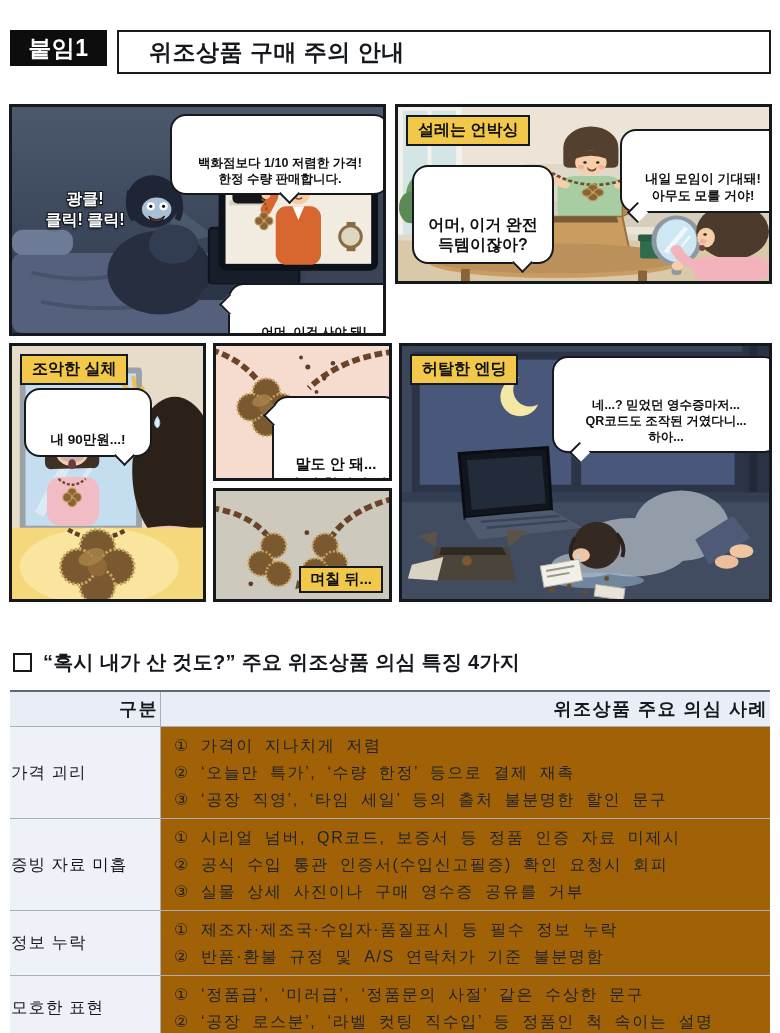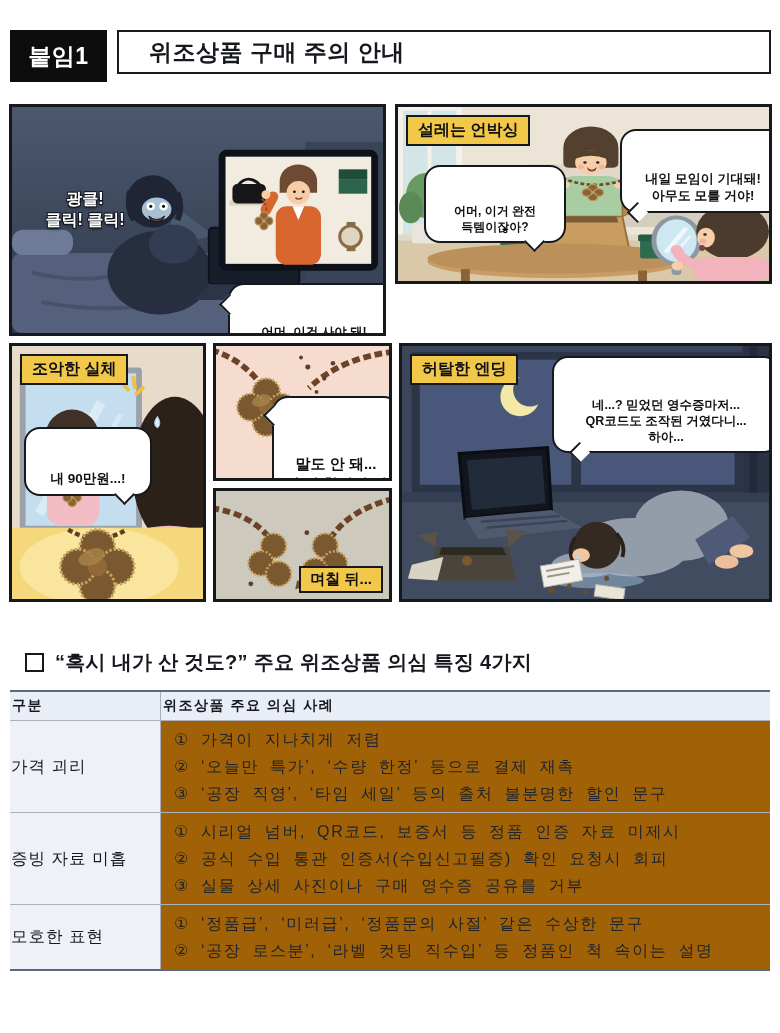--- a/index.html
+++ b/index.html
@@ -1,20 +1,20 @@
 <!DOCTYPE html>
 <html><head>
 <meta charset="utf-8">
 <style>
   html,body{margin:0;padding:0;}
   body{width:780px;height:1033px;background:#fff;font-family:"Liberation Sans","DejaVu Sans",sans-serif;color:#15181d;}
   .page{position:relative;width:780px;height:1033px;overflow:hidden;background:#fff;}
 
   
-  .hdr-badge{position:absolute;left:10px;top:30px;width:97px;height:52px;background:#0d0d0d;color:#fff;
+  .hdr-badge{position:absolute;left:10px;top:30px;width:97px;height:36px;background:#0d0d0d;color:#fff;
     font-weight:800;font-size:23px;display:flex;align-items:center;justify-content:center;letter-spacing:0.5px;}
   .hdr-title{position:absolute;left:117px;top:30px;width:654px;height:44px;border:2px solid #1a1a1a;box-sizing:border-box;
     display:flex;align-items:center;padding-left:30px;font-size:23px;font-weight:800;letter-spacing:0.5px;}
 
   
   .comic{position:absolute;left:9px;top:104px;width:763px;height:498px;}
   .panel{position:absolute;border:3px solid #15181d;box-sizing:border-box;overflow:hidden;background:#ccc;}
   #p1{left:0;top:0;width:377px;height:232px;}
   #p2{left:386px;top:0;width:377px;height:180px;padding-left:45px;}
   #p3{left:0;top:239px;width:197px;height:259px;}
@@ -31,28 +31,28 @@
   .bubble{position:absolute;background:#fff;border:2.5px solid #15181d;border-radius:16px;padding:6px 10px;
     font-weight:800;text-align:center;white-space:pre-line;line-height:1.3;z-index:5;color:#111;}
   .tail{position:absolute;width:13px;height:13px;background:#fff;transform:rotate(45deg);z-index:1;}
   .tail.down{border-right:2.5px solid #15181d;border-bottom:2.5px solid #15181d;}
   .tail.left{border-left:2.5px solid #15181d;border-bottom:2.5px solid #15181d;}
   .sfx{position:absolute;color:#fff;font-weight:800;white-space:pre-line;text-align:center;z-index:4;
     text-shadow:-1px -1px 0 #12161f,1px -1px 0 #12161f,-1px 1px 0 #12161f,1px 1px 0 #12161f,0 2px 3px #0009;}
 
   
   .section-heading{position:absolute;left:13px;top:649px;display:flex;align-items:center;gap:11px;
-    font-size:20px;font-weight:800;letter-spacing:0.3px;margin-left:12px;}
+    font-size:20px;font-weight:800;letter-spacing:0.3px;}
   .chk{display:inline-block;width:15px;height:15px;border:2.2px solid #15181d;background:#fff;}
 
   
   .tbl-wrap{position:absolute;left:10px;top:690px;width:760px;border-top:2.6px solid #5b6880;border-bottom:2.6px solid #5b6880;}
   table.tbl{border-collapse:collapse;width:100%;table-layout:fixed;}
   .tbl tr + tr{border-top:1.3px solid #a9b0ba;}
-  .tbl th{background:#e9edf6;font-size:14px;font-weight:700;padding:5px 2px;letter-spacing:1.5px;text-align:left;}
+  .tbl th{background:#e9edf6;font-size:18px;font-weight:700;padding:5px 2px;letter-spacing:1.5px;text-align:right;}
   .tbl th.c1{width:146px;border-right:1.3px solid #a9b0ba;}
   .tbl td.lbl{background:#eef1f8;text-align:left;vertical-align:middle;font-size:16.5px;font-weight:500;
     letter-spacing:1px;border-right:1.3px solid #a9b0ba;}
   .tbl td.itms{background:#a16207;padding:5px 6px 5px 13px;vertical-align:middle;}
   .item{font-size:16px;line-height:27px;letter-spacing:1.6px;word-spacing:5px;white-space:nowrap;color:#20242a;}
 </style>
 </head>
 <body>
 
 <div class="page">
@@ -123,20 +123,25 @@
             <rect x="332" y="74" width="29" height="15" fill="#2c634a"></rect>
           </g>
           <g>
             <rect x="340" y="118" width="9" height="30" fill="#8a6b44"></rect>
             <circle cx="344" cy="133" r="11" fill="#ded5c2" stroke="#8a6b44" stroke-width="3"></circle>
           </g>
         </g>
       </svg>
       <div class="sfx" style="left:18px;top:82px;width:110px;font-size:16px;">광클!
 클릭! 클릭!</div>
+      <div class="bubble" style="left:158px;top:7px;width:196px;font-size:12.5px;">
+        <div class="tail down" style="left:110px;bottom:-8px;"></div>
+        <span>백화점보다 1/10 저렴한 가격!
+한정 수량 판매합니다.</span>
+      </div>
       <div class="bubble" style="left:216px;top:176px;width:148px;font-size:12.5px;">
         <div class="tail left" style="left:-8px;top:12px;"></div>
         <span>어머, 이건 사야 돼!
 내 운명의 컬랙션이야!</span>
       </div>
     </div>
 
     <div class="panel" id="p2">
       <svg viewBox="0 0 377 232" preserveAspectRatio="none">
         <rect width="377" height="232" fill="#ebe4d7"></rect>
@@ -209,21 +214,21 @@
           <ellipse cx="313" cy="174" rx="9" ry="13" fill="#f6cfa9"></ellipse>
           <circle cx="312" cy="170" r="1.7" fill="#222"></circle>
           <circle cx="310" cy="179" r="3.4" fill="#f2a7a0" opacity="0.8"></circle>
           <ellipse cx="309" cy="188" rx="3" ry="4" fill="#7a4040"></ellipse>
           <rect x="300" y="200" width="77" height="32" rx="12" fill="#f2b3bd"></rect>
           <path d="M306 212 q-18 -6 -23 -22" stroke="#f2b3bd" stroke-width="12" fill="none" stroke-linecap="round"></path>
           <circle cx="284" cy="212" r="6" fill="#f6cfa9"></circle>
         </g>
       </svg>
       <div class="ptitle">설레는 언박싱</div>
-      <div class="bubble" style="left:26px;top:58px;width:118px;font-size:12px;">
+      <div class="bubble" style="left:14px;top:58px;width:118px;font-size:16px;">
         <div class="tail down" style="right:22px;bottom:-8px;"></div>
         <span>어머, 이거 완전
 득템이잖아?</span>
       </div>
       <div class="bubble" style="left:222px;top:22px;width:142px;font-size:13px;">
         <div class="tail left" style="left:8px;bottom:-9px;"></div>
         <span>내일 모임이 기대돼!
 아무도 모를 거야!</span>
       </div>
     </div>
@@ -273,21 +278,21 @@
             <circle cx="88" cy="206" r="18"></circle>
               <circle cx="108" cy="226" r="18"></circle>
             <circle cx="88" cy="246" r="18"></circle>
               <circle cx="68" cy="226" r="18"></circle>
           </g>
           <circle cx="88" cy="226" r="10" fill="#8f6a38"></circle>
           <ellipse cx="82" cy="216" rx="14" ry="8" fill="#a9834a" opacity="0.8" transform="rotate(-22 82 216)"></ellipse>
         </g>
       </svg>
       <div class="ptitle">조악한 실체</div>
-      <div class="bubble" style="left:12px;top:42px;width:104px;font-size:13.5px;margin-top:39px;">
+      <div class="bubble" style="left:12px;top:42px;width:104px;font-size:13.5px;">
         <div class="tail down" style="right:18px;bottom:-8px;"></div>
         <span>내 90만원...!</span>
       </div>
     </div>
 
     <div class="panel" id="p4a">
       <svg viewBox="0 0 179 138" preserveAspectRatio="none">
         <rect width="179" height="138" fill="#f6dccf"></rect>
         <path d="M-5 4 q38 12 58 46" stroke="#6b4328" stroke-width="6" fill="none" stroke-dasharray="8 4"></path>
         <path d="M184 6 q-54 6 -88 38" stroke="#6b4328" stroke-width="6" fill="none" stroke-dasharray="8 4"></path>
@@ -435,20 +440,27 @@
       </tr>
       <tr>
         <td class="lbl">증빙 자료 미흡</td>
         <td class="itms">
           <div class="item">① 시리얼 넘버, QR코드, 보증서 등 정품 인증 자료 미제시</div>
           <div class="item">② 공식 수입 통관 인증서(수입신고필증) 확인 요청시 회피</div>
           <div class="item">③ 실물 상세 사진이나 구매 영수증 공유를 거부</div>
         </td>
       </tr>
       <tr>
+        <td class="lbl">정보 누락</td>
+        <td class="itms">
+          <div class="item">① 제조자·제조국·수입자·품질표시 등 필수 정보 누락</div>
+          <div class="item">② 반품·환불 규정 및 A/S 연락처가 기준 불분명함</div>
+        </td>
+      </tr>
+      <tr>
         <td class="lbl">모호한 표현</td>
         <td class="itms">
           <div class="item">① ‘정품급’, ‘미러급’, ‘정품문의 사절’ 같은 수상한 문구</div>
           <div class="item">② ‘공장 로스분’, ‘라벨 컷팅 직수입’ 등 정품인 척 속이는 설명</div>
         </td>
       </tr>
     </tbody>
       </table>
   </div>
 

